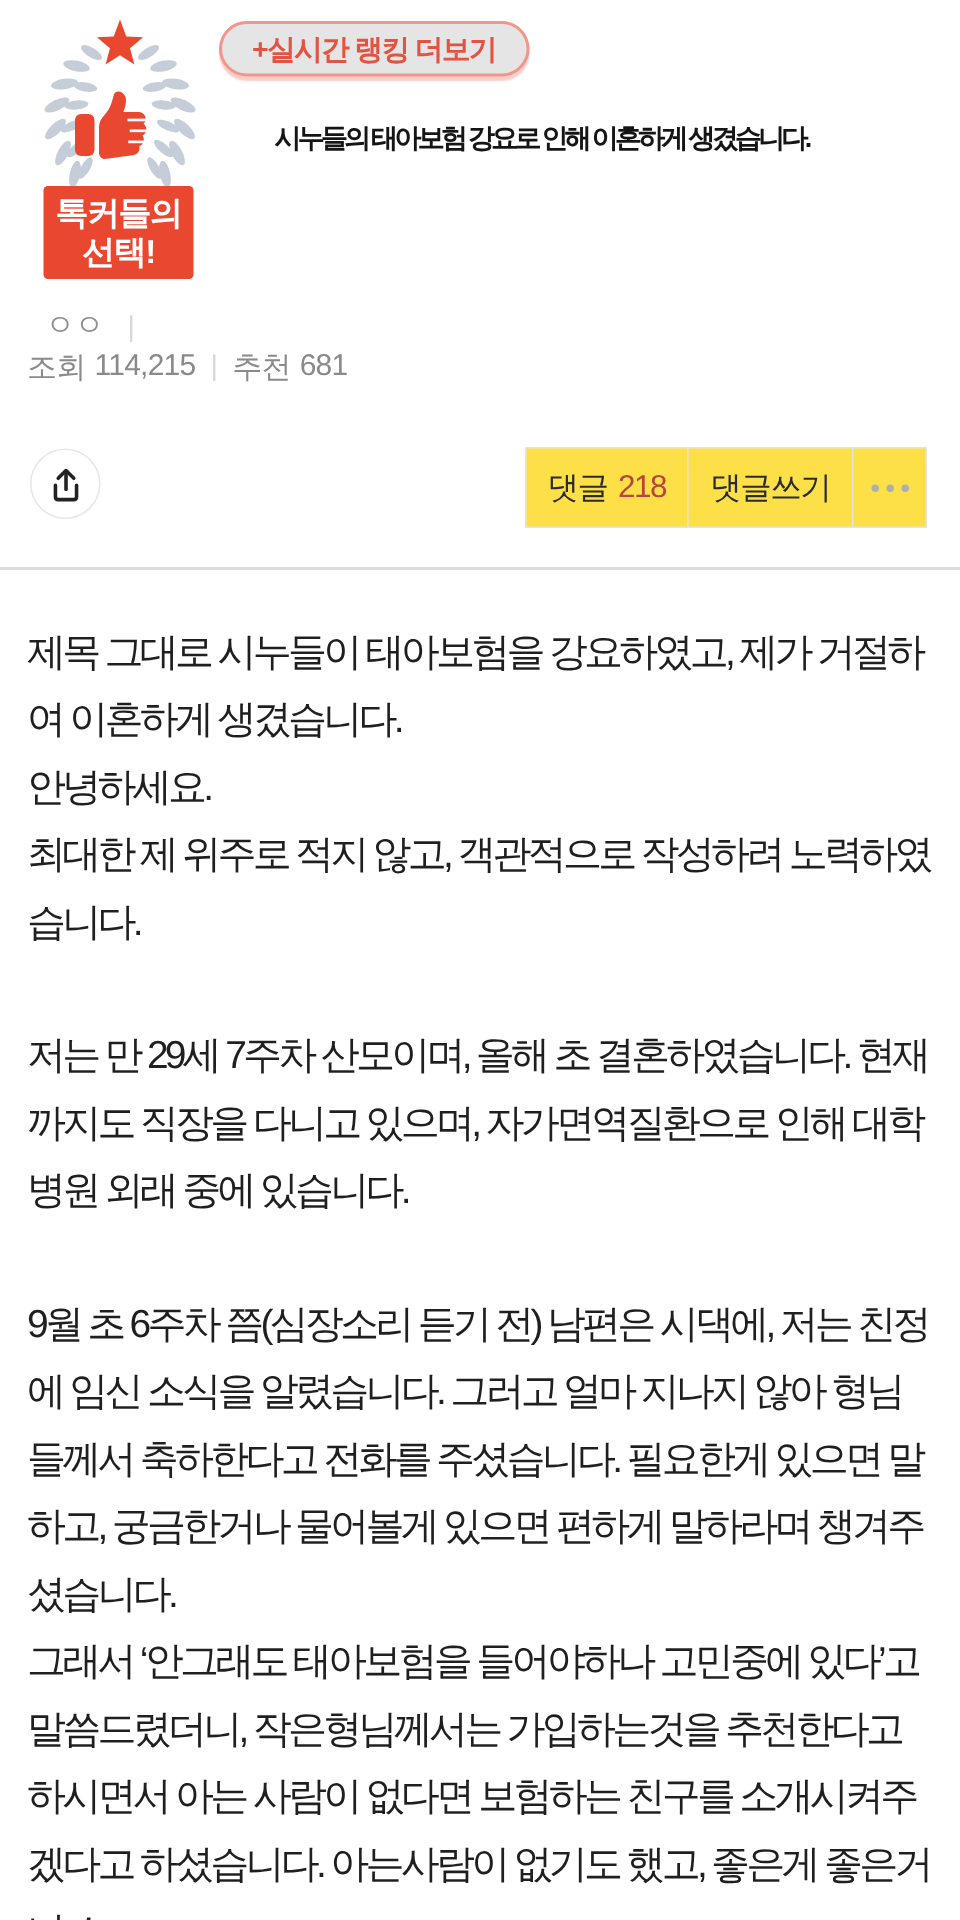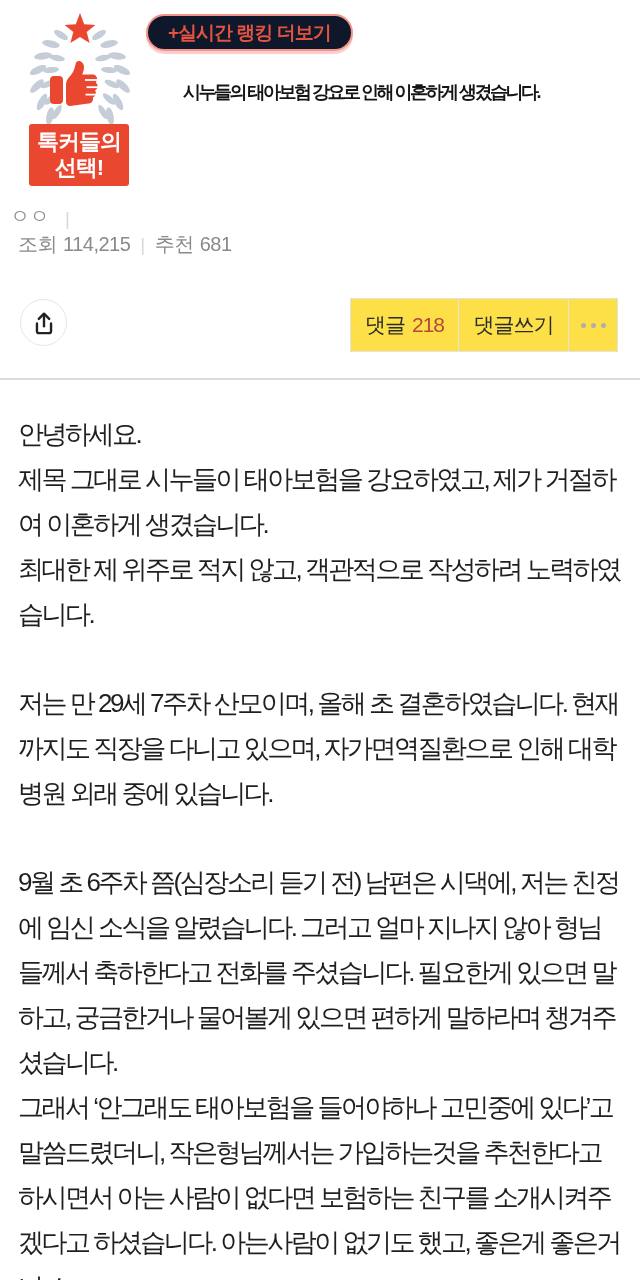--- a/index.html
+++ b/index.html
@@ -14,32 +14,32 @@
     position:absolute;left:5px;top:112px;width:100px;height:62px;
     background:#e9472f;border-radius:3px;color:#fff;text-align:center;
     font-weight:700;font-size:22px;line-height:26px;padding-top:5px;box-sizing:border-box;
     letter-spacing:-1px;
   }
   .ribbon .l2{}
   
   .rank-pill{
     position:absolute;left:146px;top:14px;height:37px;padding:0 20px;
     display:inline-flex;align-items:center;justify-content:center;
-    background:#0f172a;border:2px solid #f2958a;border-radius:20px;
+    background:#e5e5e5;border:2px solid #f2958a;border-radius:20px;
     color:#e25341;font-size:19px;font-weight:700;letter-spacing:-1px;
     box-shadow:0 3px 1px rgba(245,165,155,0.55);cursor:pointer;box-sizing:border-box;
   }
   
   .post-title{
     position:absolute;left:183px;top:72px;width:454px;
     font-size:18px;font-weight:700;line-height:40px;color:#151515;
     letter-spacing:-2.5px;word-break:break-all;
   }
   
-  .meta1{position:absolute;left:10px;top:203px;display:flex;align-items:flex-end;
+  .meta1{position:absolute;left:30px;top:203px;display:flex;align-items:flex-end;
     font-size:20px;color:#8e8e8e;letter-spacing:-0.5px;}
   .meta1 .sep{color:#d8d8d8;margin:0 10px 0 16px;font-size:19px;}
   .meta2{position:absolute;left:18px;top:231px;display:flex;align-items:center;
     font-size:20px;color:#8a8a8a;letter-spacing:-0.5px;}
   .meta2 .sep{color:#d8d8d8;margin:0 10px;font-size:19px;}
   .meta2 .lbl{margin-right:6px;}
   
   .share-btn{
     position:absolute;left:20px;top:299px;width:47px;height:47px;border-radius:50%;
     border:1.5px solid #e6e6e6;background:#fff;display:flex;align-items:center;justify-content:center;
@@ -149,22 +149,22 @@
           <i></i>
           <i></i>
         </span>
     </div>
   </div>
 
   <div class="divider"></div>
 
   <div class="post-body">
     <div class="para">
+      <div>제목 그대로 시누들이 태아보험을 강요하였고, 제가 거절하여 이혼하게 생겼습니다.</div>
       <div>안녕하세요.</div>
-      <div>제목 그대로 시누들이 태아보험을 강요하였고, 제가 거절하여 이혼하게 생겼습니다.</div>
       <div>최대한 제 위주로 적지 않고, 객관적으로 작성하려 노력하였습니다.</div>
     </div>
     <div class="para">
       <div>저는 만 29세 7주차 산모이며, 올해 초 결혼하였습니다. 현재까지도 직장을 다니고 있으며, 자가면역질환으로 인해 대학병원 외래 중에 있습니다.</div>
     </div>
     <div class="para">
       <div>9월 초 6주차 쯤(심장소리 듣기 전) 남편은 시댁에, 저는 친정에 임신 소식을 알렸습니다. 그러고 얼마 지나지 않아 형님들께서 축하한다고 전화를 주셨습니다. 필요한게 있으면 말하고, 궁금한거나 물어볼게 있으면 편하게 말하라며 챙겨주셨습니다.</div>
       <div>그래서 ‘안그래도 태아보험을 들어야하나 고민중에 있다’고 말씀드렸더니, 작은형님께서는 가입하는것을 추천한다고 하시면서 아는 사람이 없다면 보험하는 친구를 소개시켜주겠다고 하셨습니다. 아는사람이 없기도 했고, 좋은게 좋은거니 소</div>
     </div>
   </div>

